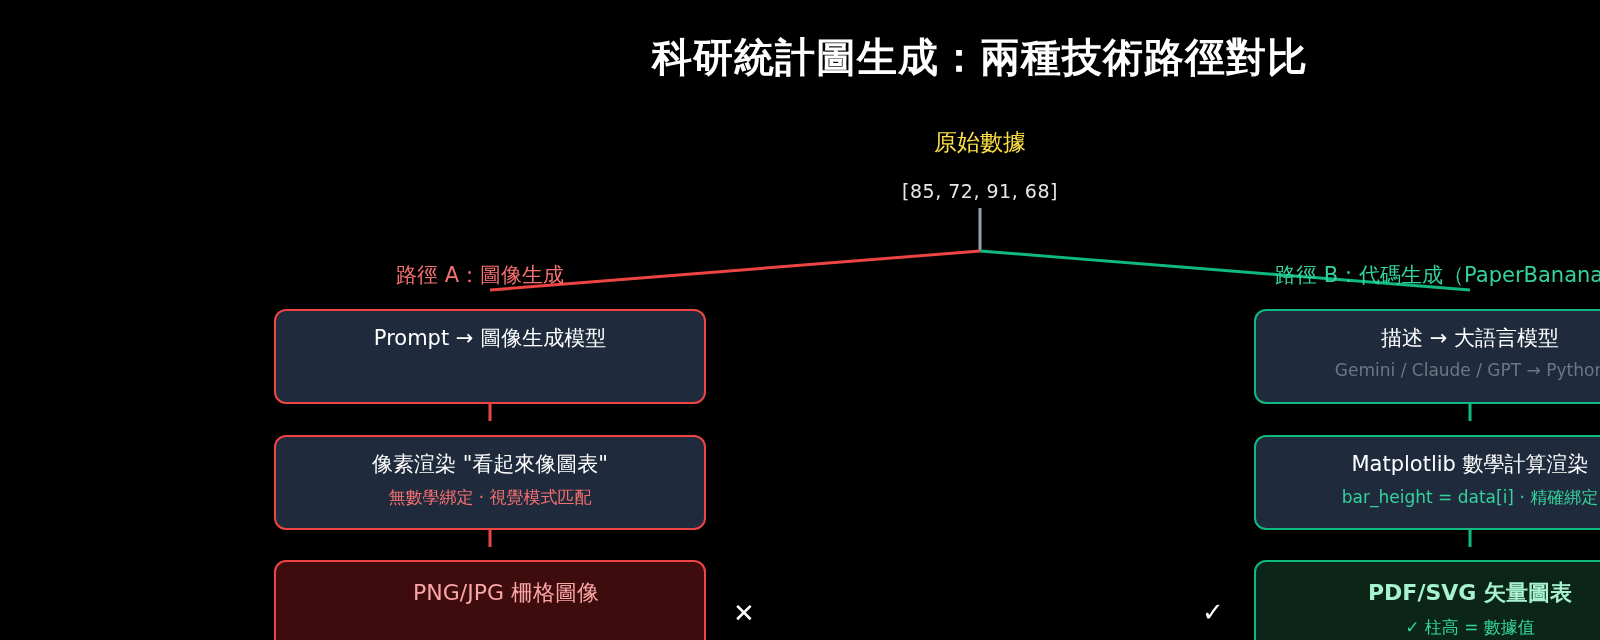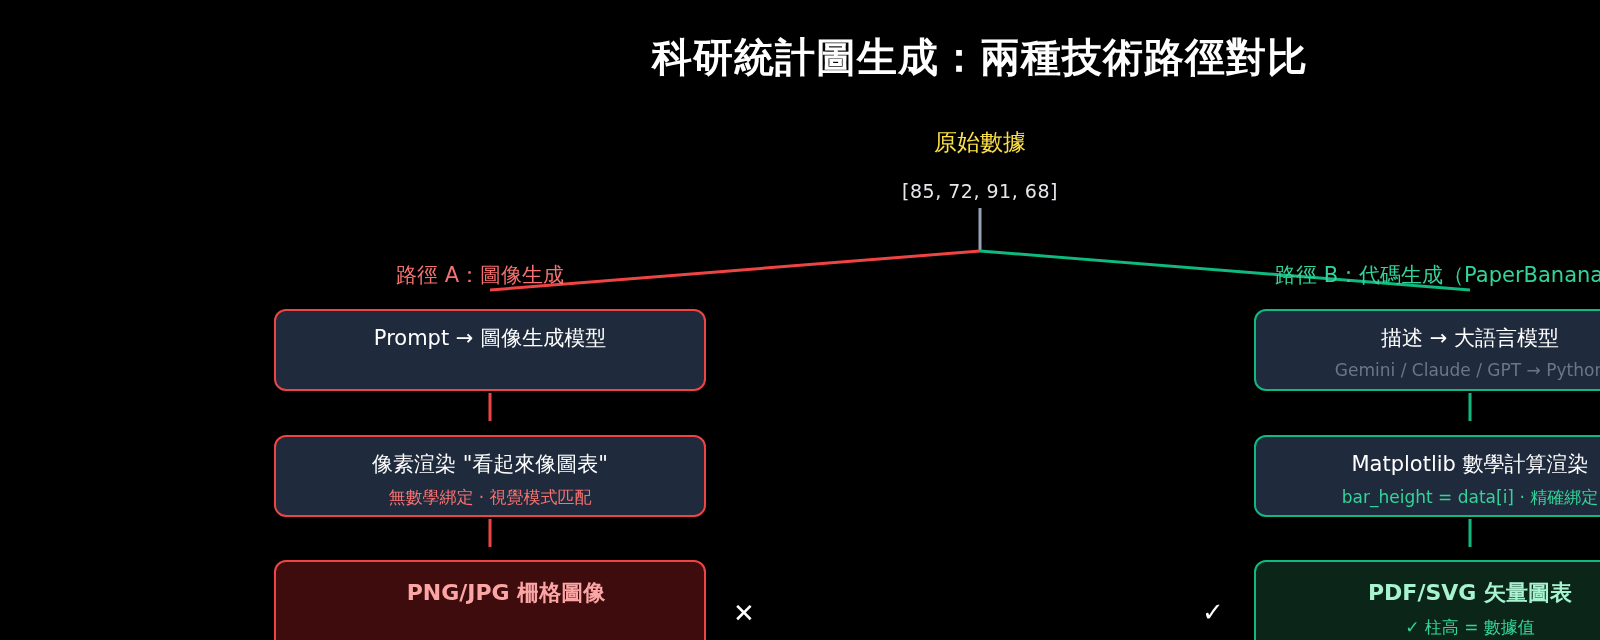--- a/index.html
+++ b/index.html
@@ -48,21 +48,21 @@
       top: 261px;
       font-size: 21px;
       font-weight: normal;
       white-space: nowrap;
     }
     .path-label.a { left: 396px; color: #f87171; }
     .path-label.b { left: 1275px; color: #34d399; }
     .box {
       position: absolute;
       width: 432px;
-      height: 82px;
+      height: 95px;
       box-sizing: border-box;
       border-radius: 12px;
       background: #1f2a3c;
       border: 2px solid;
       text-align: center;
     }
     .box.red { border-color: #ef4444; }
     .box.green { border-color: #10b981; }
     .box.red-final { background: #3f0c0e; border-color: #ef4444; }
     .box.green-final { background: #0b2618; border-color: #10b981; }
@@ -73,21 +73,21 @@
       white-space: nowrap;
     }
     .box .sub {
       position: absolute; left: 0; right: 0; top: 49px;
       font-size: 17px;
       white-space: nowrap;
     }
     .box .sub.gray { color: #6b7785; }
     .box .sub.red { color: #f87171; }
     .box .sub.green { color: #34d399; }
-    .box.red-final .main { color: #fca5a5; font-weight: bold; font-size: 22px; top: 16px; margin-left: 32px; }
+    .box.red-final .main { color: #fca5a5; font-weight: normal; font-size: 22px; top: 16px; margin-left: 32px; }
     .box.green-final .main { color: #a7f3d0; font-weight: bold; font-size: 22px; top: 16px; }
     .box.red-final .sub { color: #f87171; top: 54px; }
     .box.green-final .sub { color: #34d399; top: 54px; }
     .col-a { left: 274px; }
     .col-b { left: 1254px; }
     .row1 { top: 309px; }
     .row2 { top: 435px; }
     .row3 { top: 560px; height: 100px; }
     .mark {
       position: absolute;

